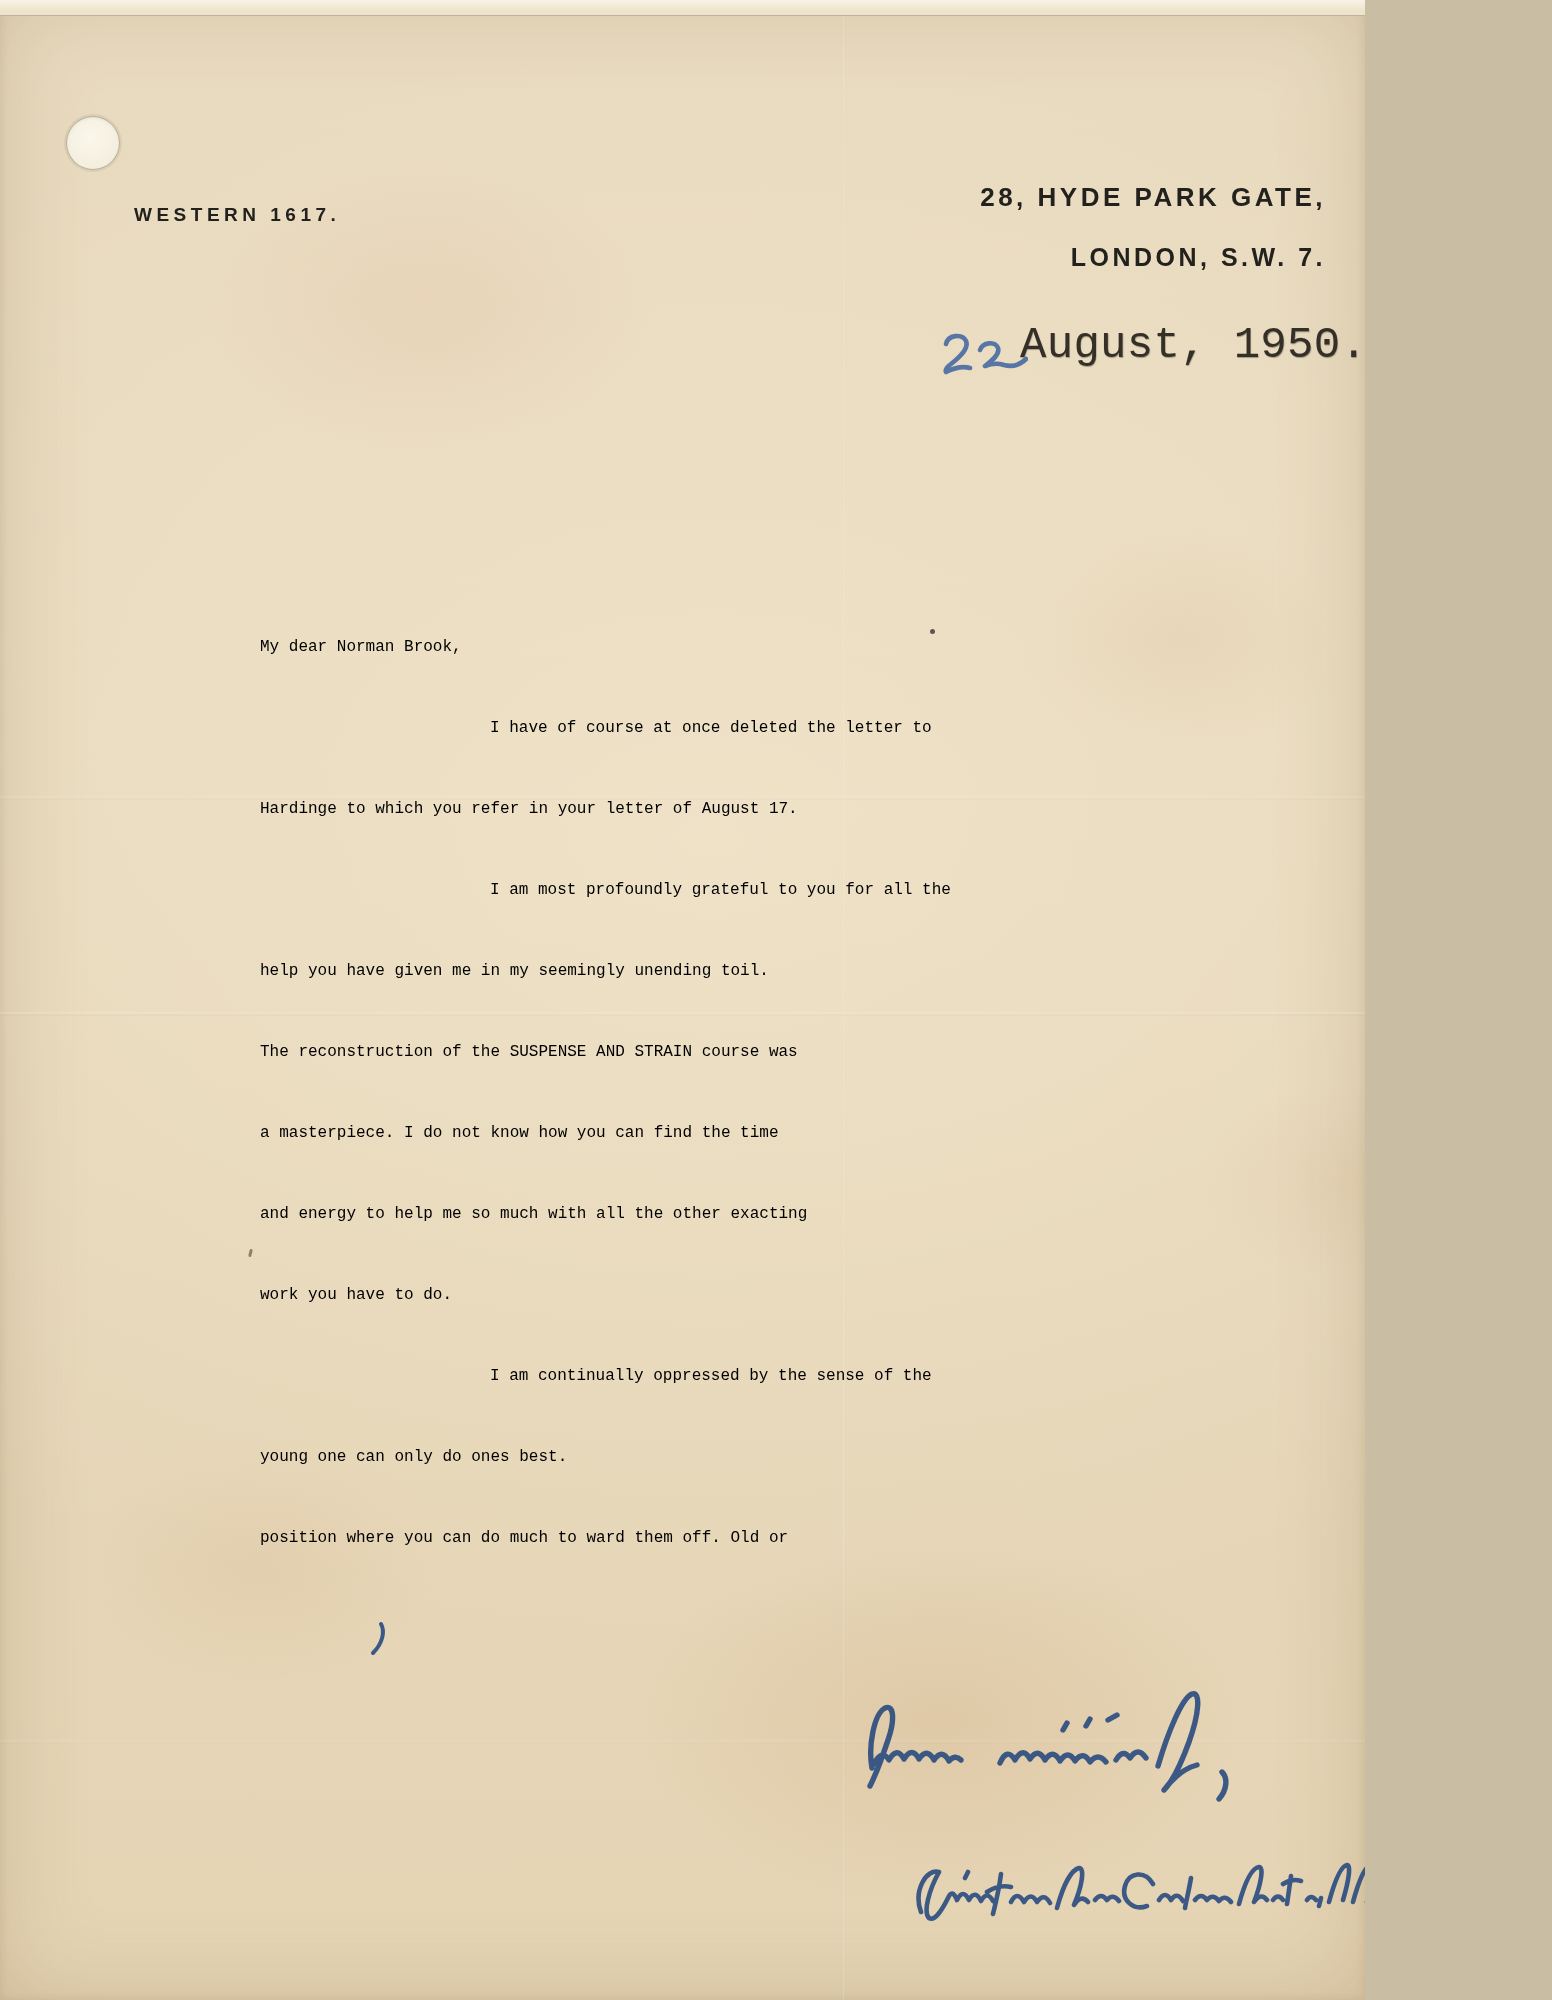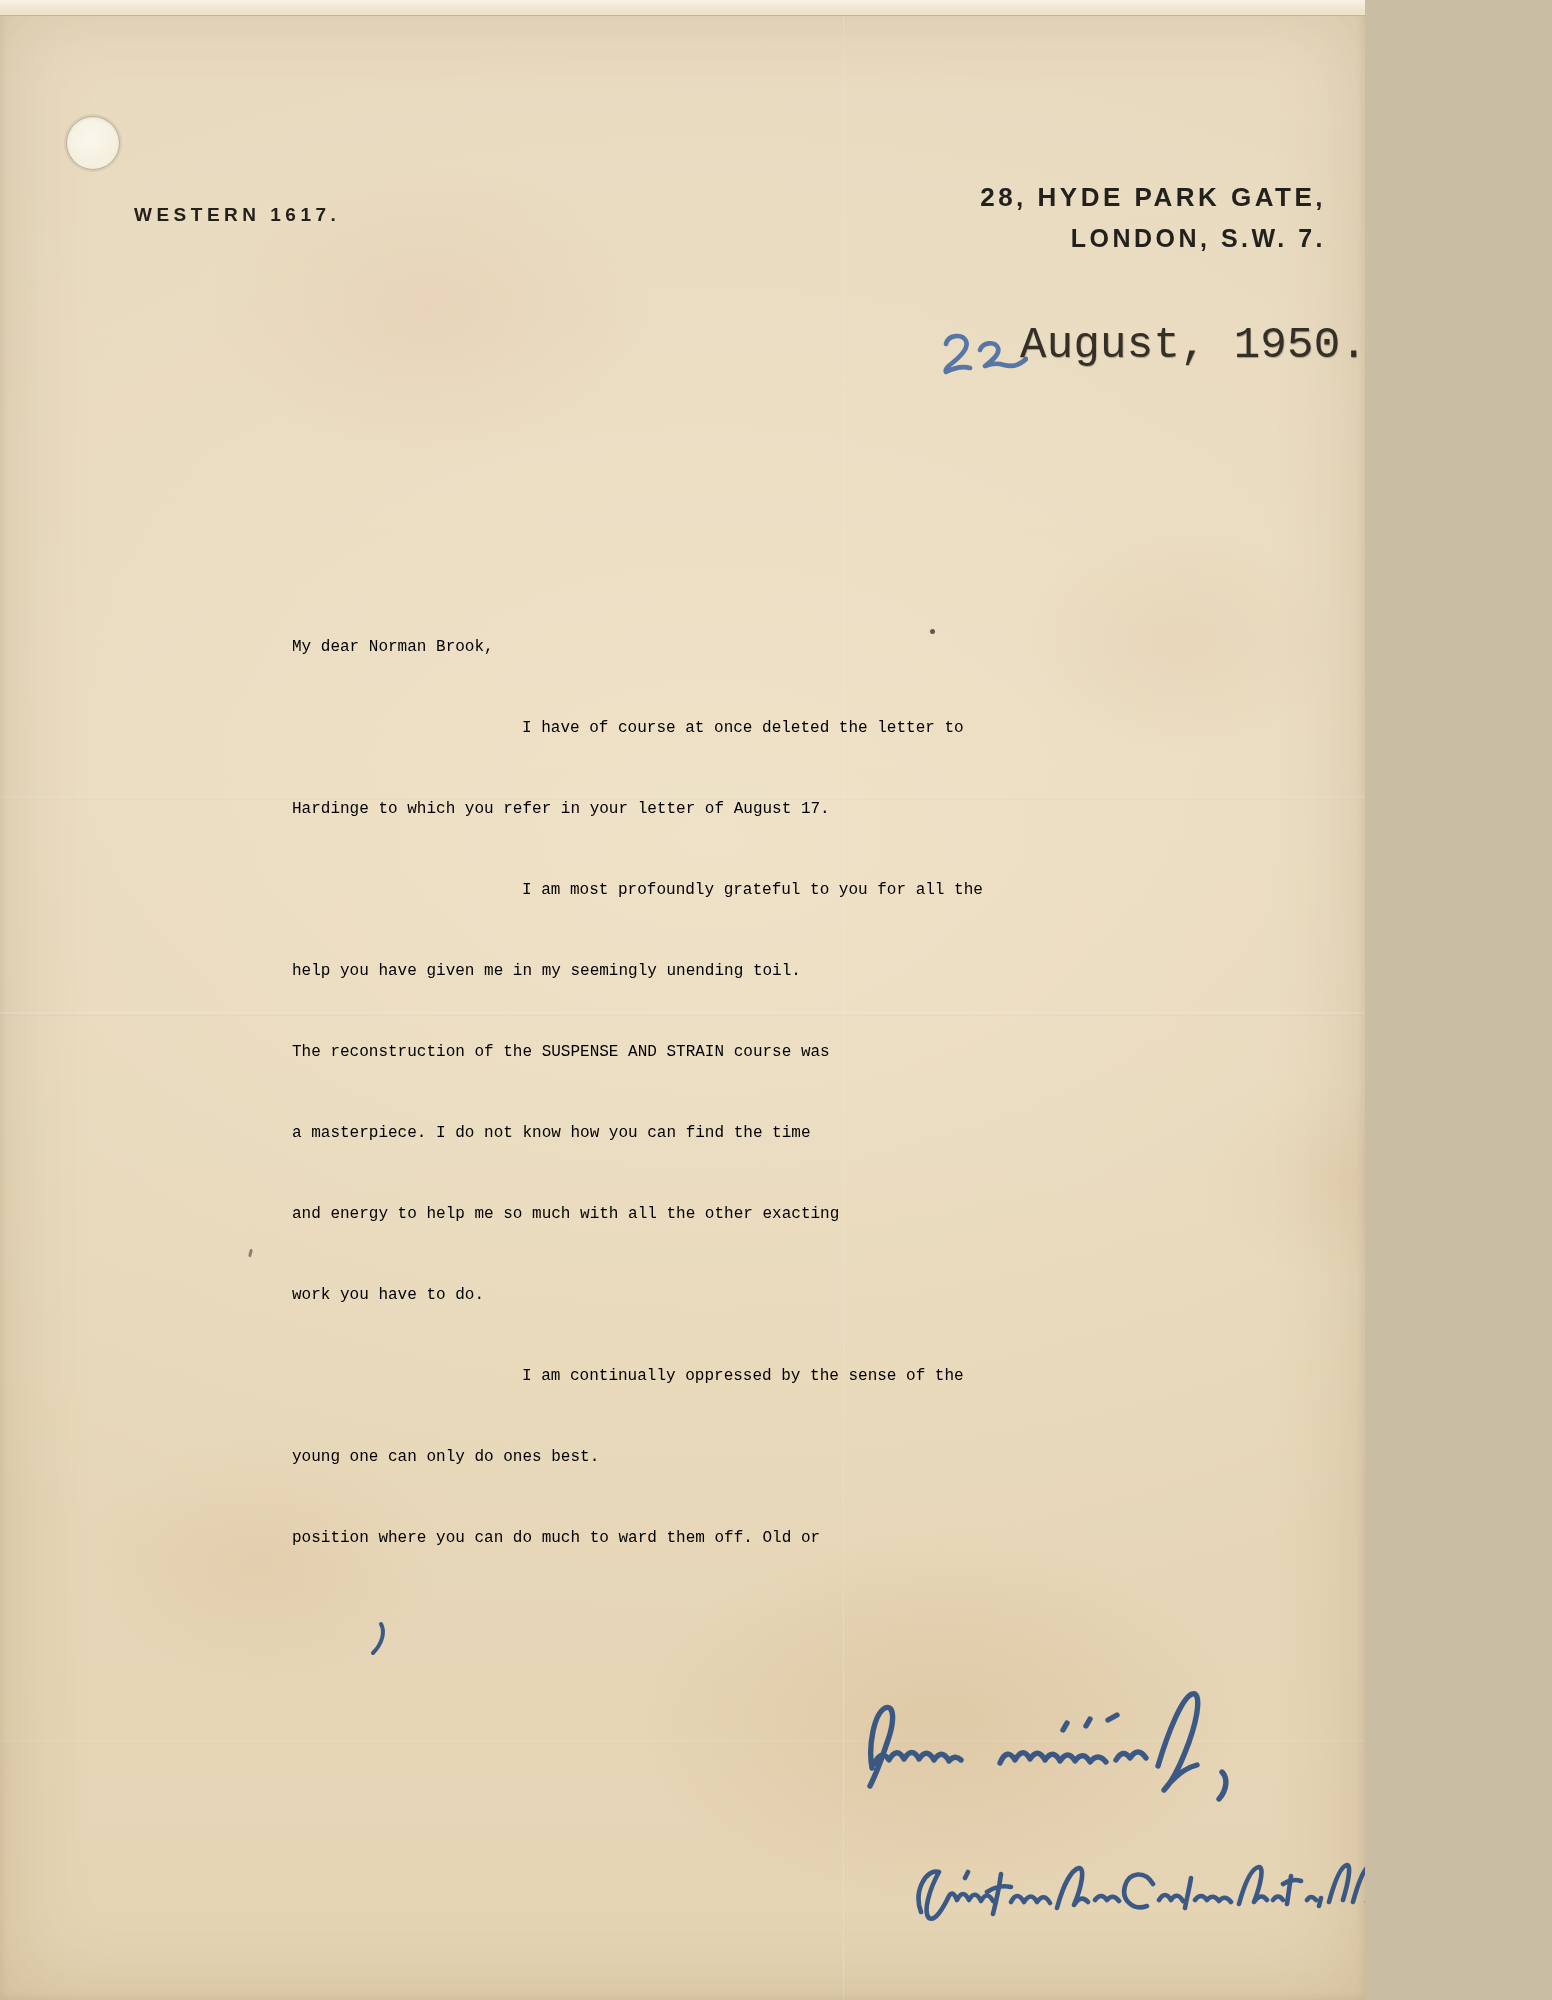--- a/index.html
+++ b/index.html
@@ -32,27 +32,27 @@
   .crease-h{left:0;width:100%;height:4px;
     background:linear-gradient(rgba(255,255,255,0.38), rgba(135,100,60,0.10));}
   .crease-h1{top:796px;opacity:.35;}
   .crease-h2{top:1012px;opacity:.55;}
   .crease-h3{top:1740px;opacity:.30;}
 
   .letterhead{color:#23211d;font-family:"Liberation Sans", sans-serif;font-weight:700;}
   .lh-phone{position:absolute;left:134px;top:204px;font-size:19px;letter-spacing:4.5px;}
   .lh-address{position:absolute;left:870px;top:182px;width:456px;text-align:right;}
   .lh-address .a1{font-size:26px;letter-spacing:3.5px;}
-  .lh-address .a2{font-size:25px;letter-spacing:3.5px;margin-top:11px;}
+  .lh-address .a2{font-size:25px;letter-spacing:3.5px;margin-top:30px;}
 
   .typed{color:#343028;font-size:44px;letter-spacing:0.3px;white-space:pre;
     text-shadow:0.6px 0.6px 0.9px rgba(52,48,40,0.38);}
   .date-typed{position:absolute;left:1020px;top:305px;line-height:81px;}
   .body-block{position:absolute;left:260px;top:607px;line-height:81px;}
-  .body-block .line{height:81px;margin-left:32px;}
+  .body-block .line{height:81px;}
   .body-block .ind{padding-left:230px;}
   .recipient{position:absolute;left:262px;top:1990px;line-height:81px;}
 
   .hand{position:absolute;}
   .hand path{fill:none;stroke:#2d4e80;stroke-linecap:round;stroke-linejoin:round;opacity:0.92;}
   .hand-day path{stroke:#4a6ca3;}
   .hand-dash{position:absolute;left:1424px;top:1905px;width:48px;height:6px;border-radius:3px;
     background:#2d4e80;opacity:.9;transform:rotate(-12deg);}
 
   .ink-dot{position:absolute;left:930px;top:629px;width:5px;height:5px;border-radius:50%;

